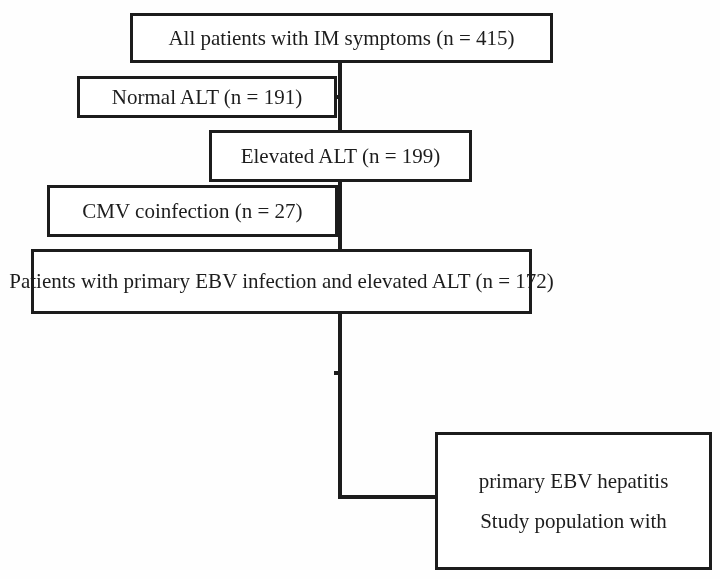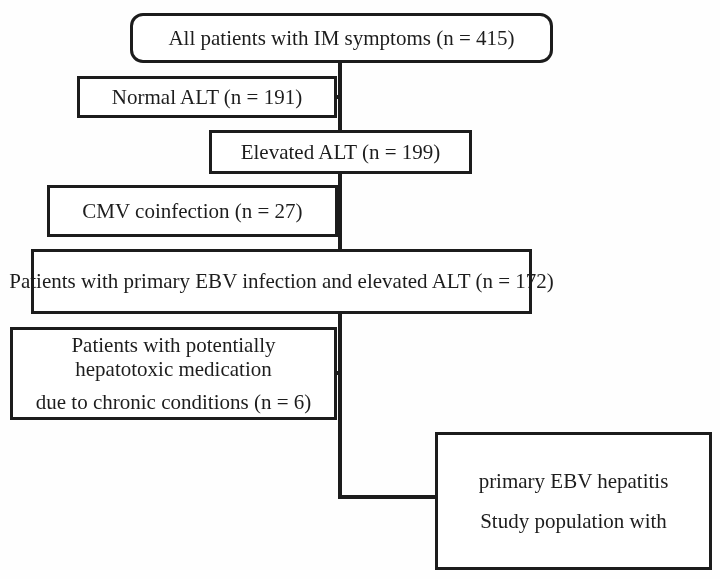--- a/index.html
+++ b/index.html
@@ -32,23 +32,23 @@
     align-items: center;
     justify-content: center;
     text-align: center;
     font-size: 21px;
     line-height: 25px;
     white-space: nowrap;
   }
   .flow-box .line { display: block; }
 
   
-  #box-all-patients       { left: 130px; top: 13px;  width: 423px; height: 50px; border-radius: 13px; }
+  #box-all-patients       { left: 130px; top: 13px;  width: 423px; height: 50px; }
   #box-normal-alt         { left: 77px;  top: 76px;  width: 260px; height: 42px; }
-  #box-elevated-alt       { left: 209px; top: 130px; width: 263px; height: 44px; }
+  #box-elevated-alt       { left: 209px; top: 130px; width: 263px; height: 52px; }
   #box-cmv-coinfection    { left: 47px;  top: 185px; width: 291px; height: 52px; }
   #box-ebv-elevated-alt   { left: 31px;  top: 249px; width: 501px; height: 65px; }
   #box-hepatotoxic        { left: 10px;  top: 327px; width: 327px; height: 93px; line-height: 24px; }
   #box-hepatotoxic .line3 { margin-top: 9px; }
   #box-study-population   { left: 435px; top: 432px; width: 277px; height: 138px; line-height: 40px; }
 
   
   #spine-vertical   { left: 338px; top: 63px;  width: 4px;  height: 436px; }
   #elbow-horizontal { left: 338px; top: 495px; width: 100px; height: 4px; }
   #stub-normal-alt  { left: 334px; top: 95px;  width: 8px;  height: 4px; }
@@ -79,24 +79,19 @@
   </div>
 
   <div class="flow-box" id="box-cmv-coinfection">
     <span class="line">CMV coinfection (n = 27)</span>
   </div>
 
   <div class="flow-box" id="box-ebv-elevated-alt">
     <span class="line">Patients with primary EBV infection and elevated ALT (n = 172)</span>
   </div>
 
-  <div class="flow-box" id="box-hepatotoxic">
-    <span class="line line1">Patients with potentially</span>
-    <span class="line line2">hepatotoxic medication</span>
-    <span class="line line3">due to chronic conditions (n = 6)</span>
-  </div>
 
   <div class="flow-box" id="box-study-population">
     <span class="line line2">primary EBV hepatitis</span>
     <span class="line line1">Study population with</span>
   </div>
 
 </div>
 
 </body></html>

